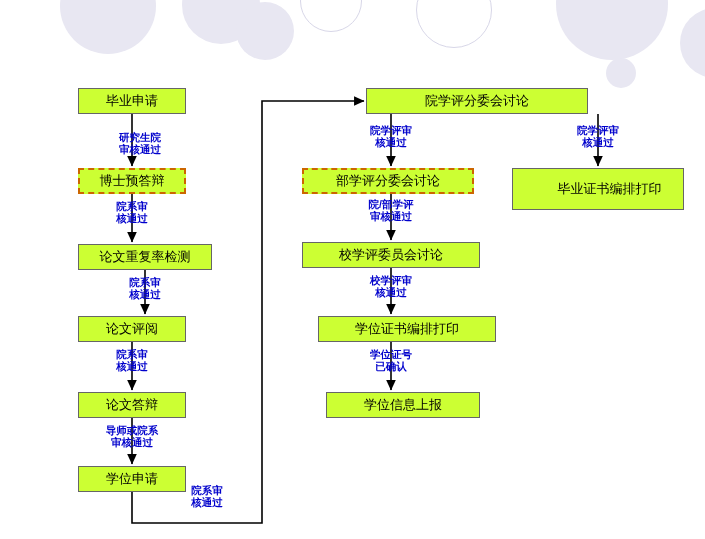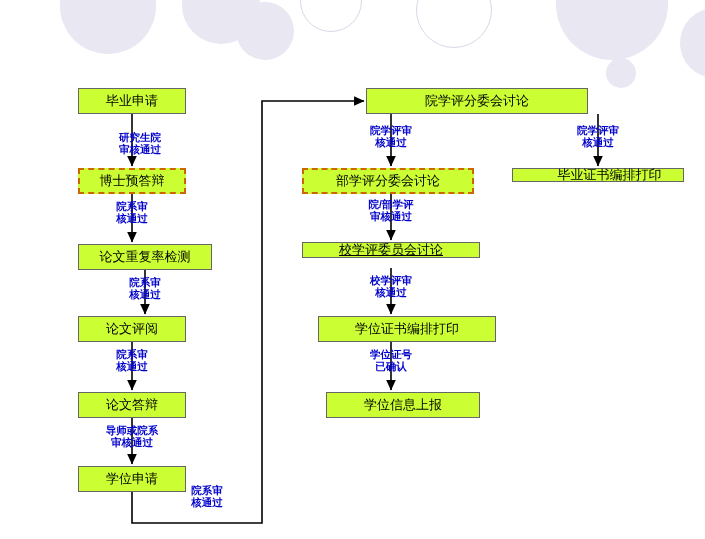--- a/index.html
+++ b/index.html
@@ -130,30 +130,30 @@
       </div>
       <div class="node" style="left: 78px; top: 466px; width: 108px; height: 26px;">
         <span>学位申请</span>
       </div>
       <div class="node" style="left: 366px; top: 88px; width: 222px; height: 26px;">
         <span>院学评分委会讨论</span>
       </div>
       <div class="node dashed" style="left: 302px; top: 168px; width: 172px; height: 26px;">
         <span>部学评分委会讨论</span>
       </div>
-      <div class="node" style="left: 302px; top: 242px; width: 178px; height: 16px; text-decoration: underline;">
+      <div class="node" style="left: 302px; top: 242px; width: 178px; height: 26px;">
         <span>校学评委员会讨论</span>
       </div>
       <div class="node" style="left: 302px; top: 316px; width: 178px; height: 26px; margin-left: 16px;">
         <span>学位证书编排打印</span>
       </div>
       <div class="node" style="left: 326px; top: 392px; width: 154px; height: 26px;">
         <span>学位信息上报</span>
       </div>
-      <div class="node" style="left: 512px; top: 168px; width: 172px; height: 14px; padding-left: 23px;">
+      <div class="node" style="left: 512px; top: 168px; width: 172px; height: 42px; padding-left: 23px;">
         <span>毕业证书编排打印</span>
       </div>
     </div>
   <div id="label-layer">
       <div class="elabel" style="left: 80px; top: 124px; width: 120px; margin-top: 7px;">
         <div>研究生院</div>
         <div>审核通过</div>
       </div>
       <div class="elabel" style="left: 72px; top: 200px; width: 120px;">
         <div>院系审</div>

